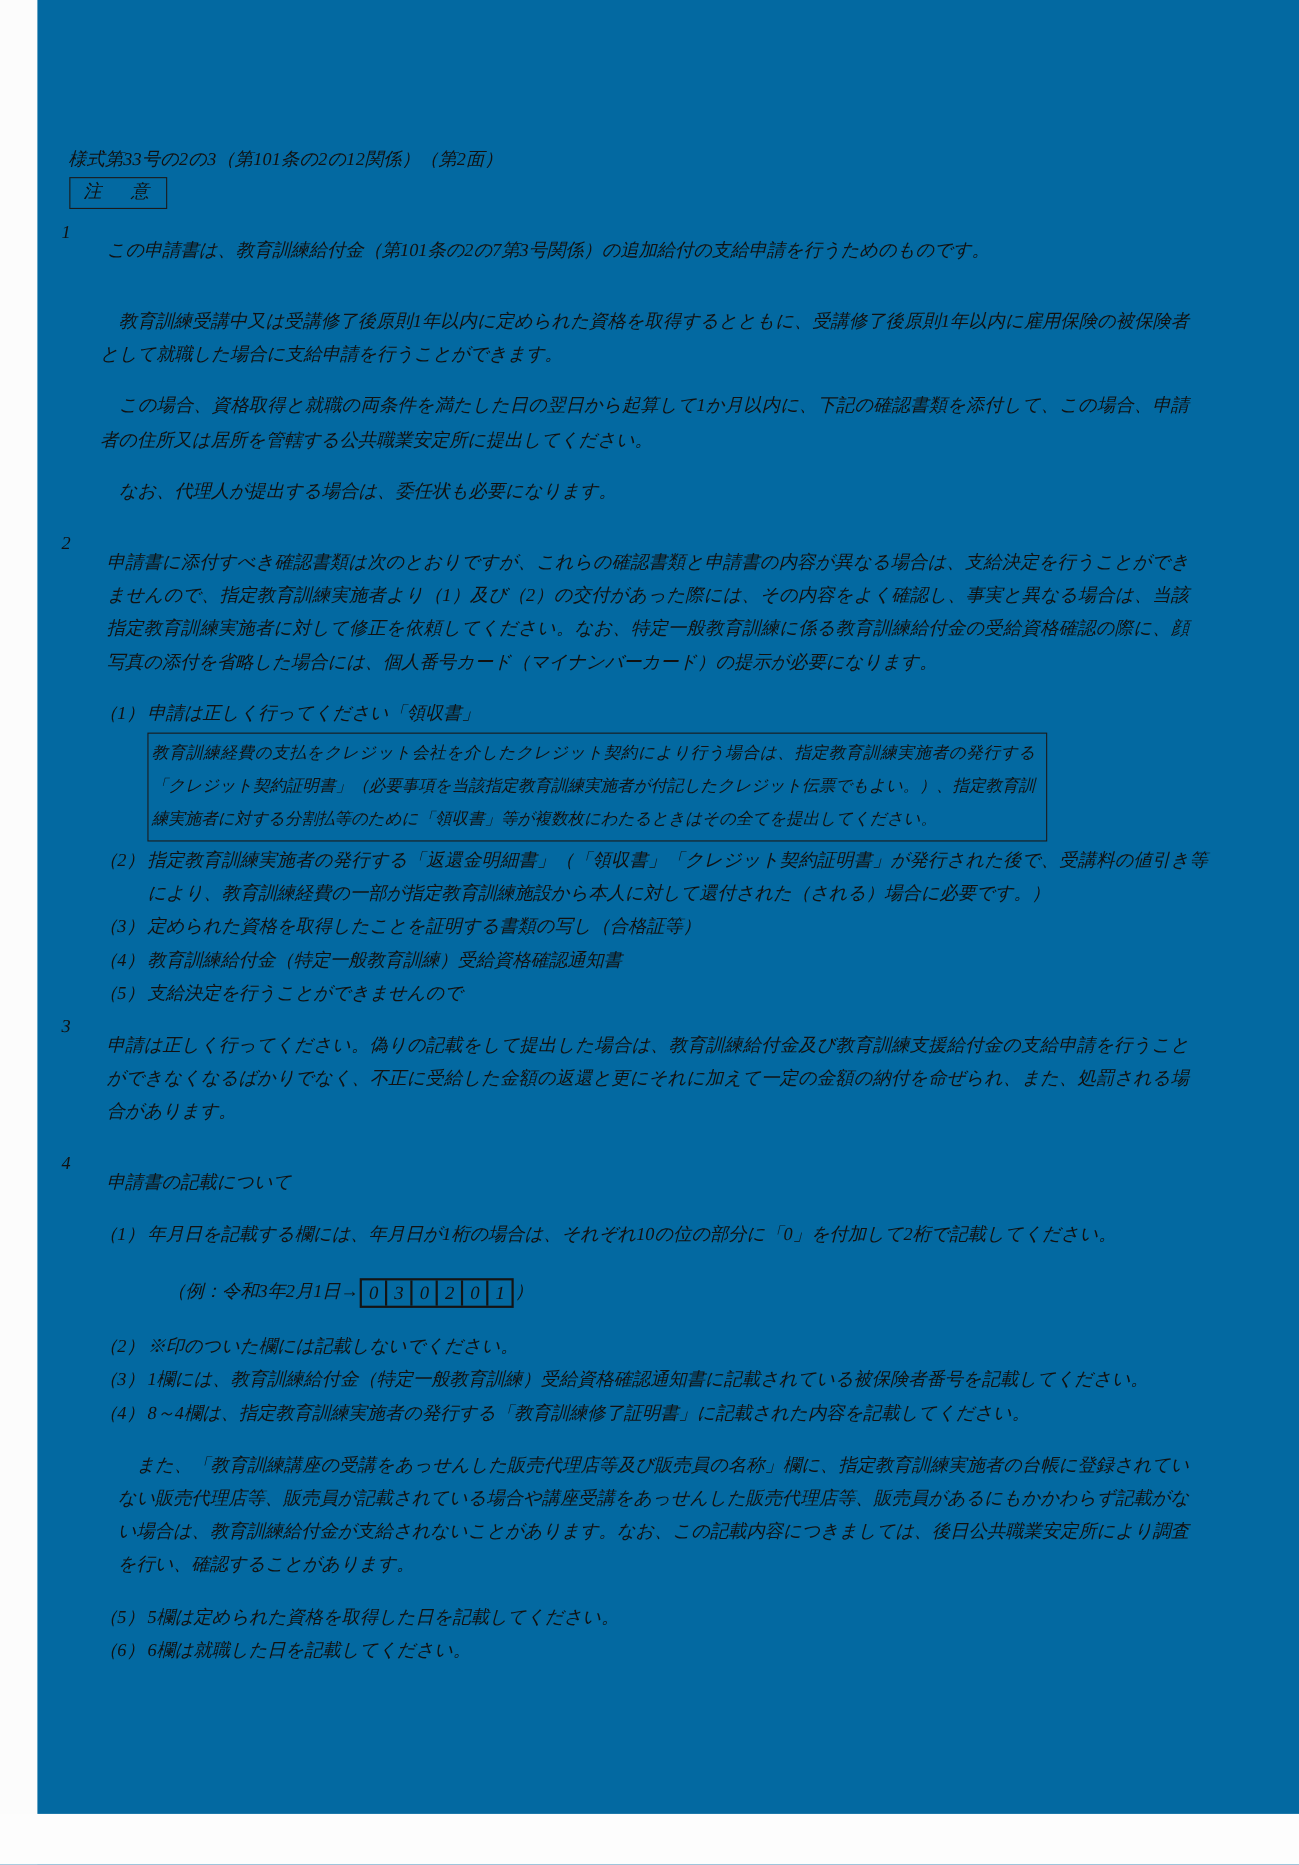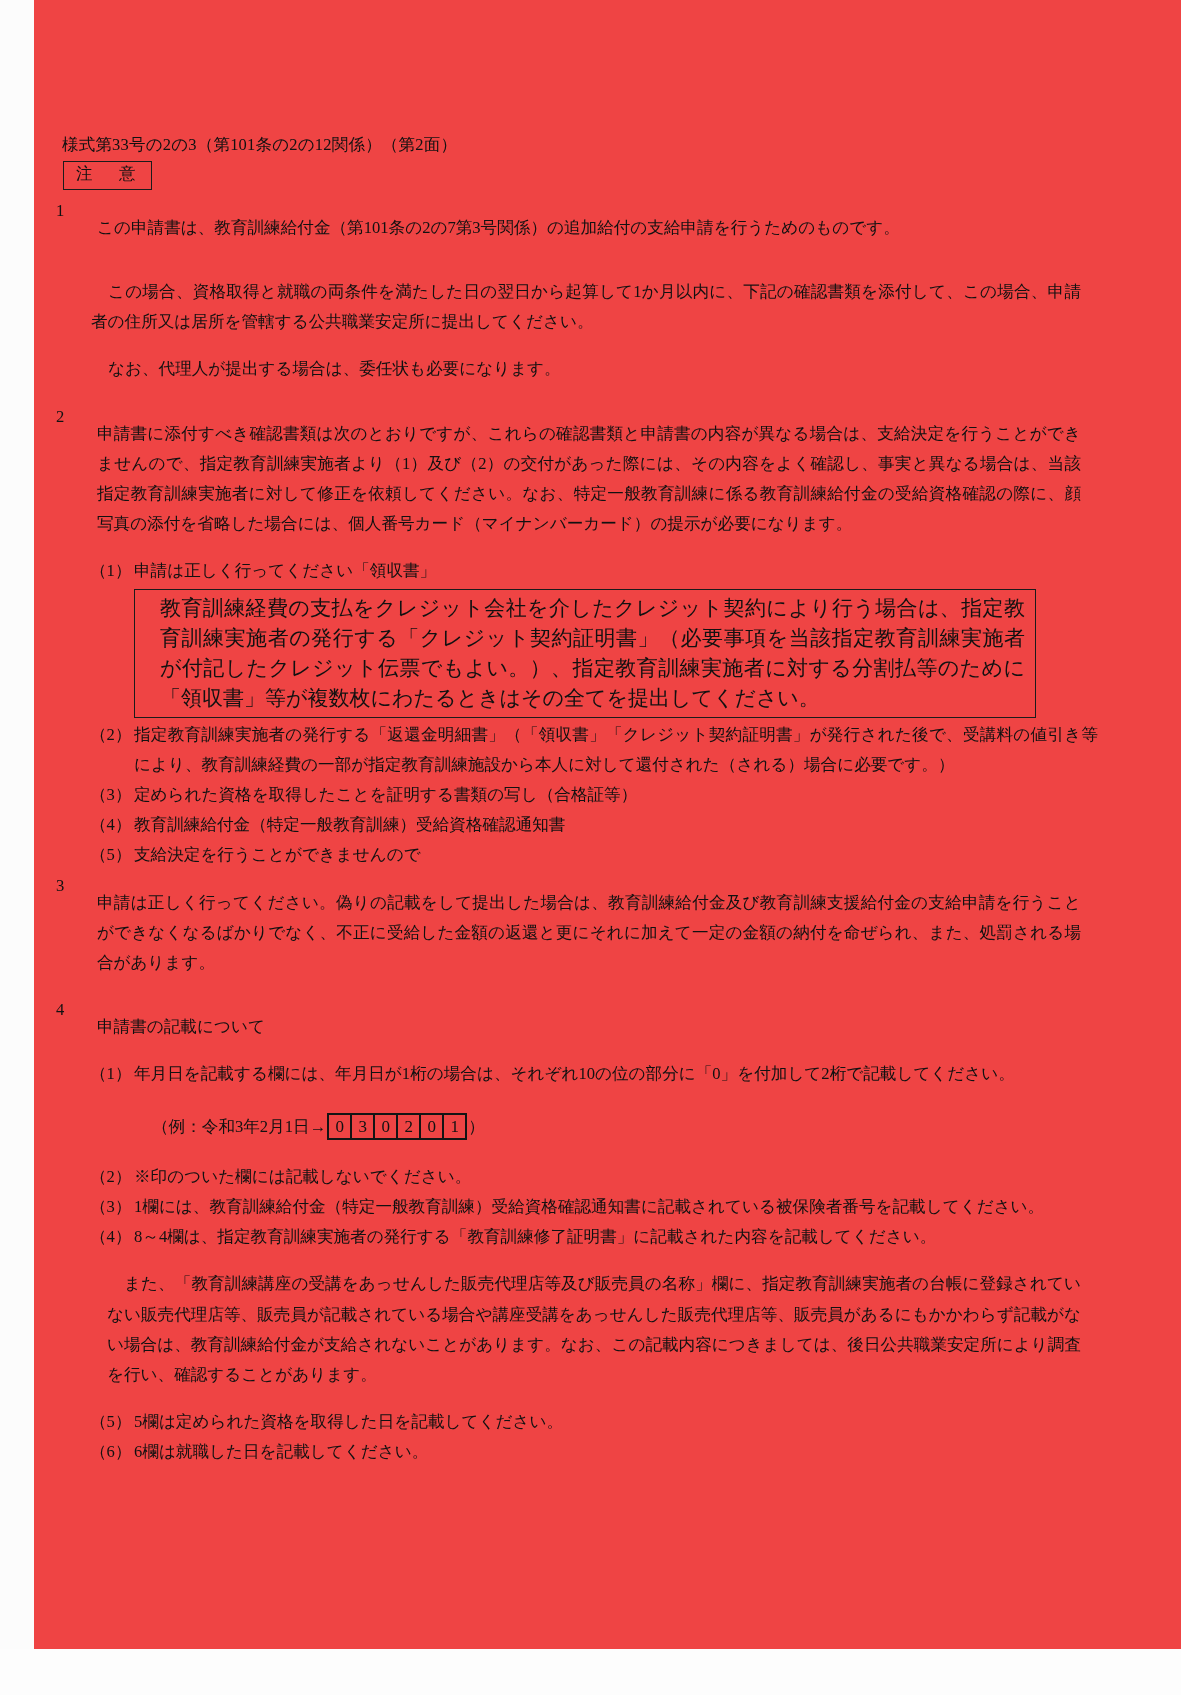--- a/index.html
+++ b/index.html
@@ -8,22 +8,23 @@
     background: #ffffff;
   }
   body {
     font-family: "Liberation Serif", "DejaVu Serif", serif;
     color: #111111;
   }
   .page {
     position: relative;
     width: 1181px;
     height: 1695px;
-    background: #ef4444;
+    background: #0369a1;
     overflow: hidden;
+    font-style: italic;
   }
   
   .scan-edge-left {
     position: absolute;
     left: 0; top: 0;
     width: 34px; height: 1695px;
     background: #fcfcfc;
   }
   .scan-edge-bottom {
     position: absolute;
@@ -93,35 +94,35 @@
     flex: 0 0 auto;
     width: 44px;
   }
   .sub-body {
     flex: 1 1 auto;
     text-align: justify;
   }
   .creditbox {
     margin: 2px 0 2px 78px;
     border: 1.4px solid #1b1b1b;
-    padding: 3px 10px 4px 25px;
-    width: 902px;
+    padding: 3px 10px 4px 3px;
+    width: 818px;
     box-sizing: border-box;
-    font-size: 21px;
+    font-size: 15px;
     line-height: 30.0px;
     text-align: justify;
   }
   .example-line {
     font-size: 16.6px;
     line-height: 30.2px;
     padding-left: 96px;
     margin-top: 22px;
     margin-bottom: 20px;
     display: flex;
-    align-items: center;
+    align-items: flex-end;
     white-space: nowrap;
   }
   .digit-strip {
     display: inline-flex;
     border: 2px solid #141414;
     margin: 0 1px;
     vertical-align: middle;
   }
   .digit-cell {
     width: 21px;
@@ -150,20 +151,21 @@
     <div class="notice-badge">注　意</div>
 
     
     <div class="item">
       <div class="num-row">
         <div class="num">1</div>
         <div class="num-body">
           <p class="para no-indent" style="padding-left:0">この申請書は、教育訓練給付金（第101条の2の7第3号関係）の追加給付の支給申請を行うためのものです。</p>
         </div>
       </div>
+      <p class="para">教育訓練受講中又は受講修了後原則1年以内に定められた資格を取得するとともに、受講修了後原則1年以内に雇用保険の被保険者として就職した場合に支給申請を行うことができます。</p>
       <p class="para">この場合、資格取得と就職の両条件を満たした日の翌日から起算して1か月以内に、下記の確認書類を添付して、この場合、申請者の住所又は居所を管轄する公共職業安定所に提出してください。</p>
       <p class="para">なお、代理人が提出する場合は、委任状も必要になります。</p>
     </div>
 
     
     <div class="item">
       <div class="num-row">
         <div class="num">2</div>
         <div class="num-body">
           <p class="para no-indent" style="padding-left:0">申請書に添付すべき確認書類は次のとおりですが、これらの確認書類と申請書の内容が異なる場合は、支給決定を行うことができませんので、指定教育訓練実施者より（1）及び（2）の交付があった際には、その内容をよく確認し、事実と異なる場合は、当該指定教育訓練実施者に対して修正を依頼してください。なお、特定一般教育訓練に係る教育訓練給付金の受給資格確認の際に、顔写真の添付を省略した場合には、個人番号カード（マイナンバーカード）の提示が必要になります。</p>

